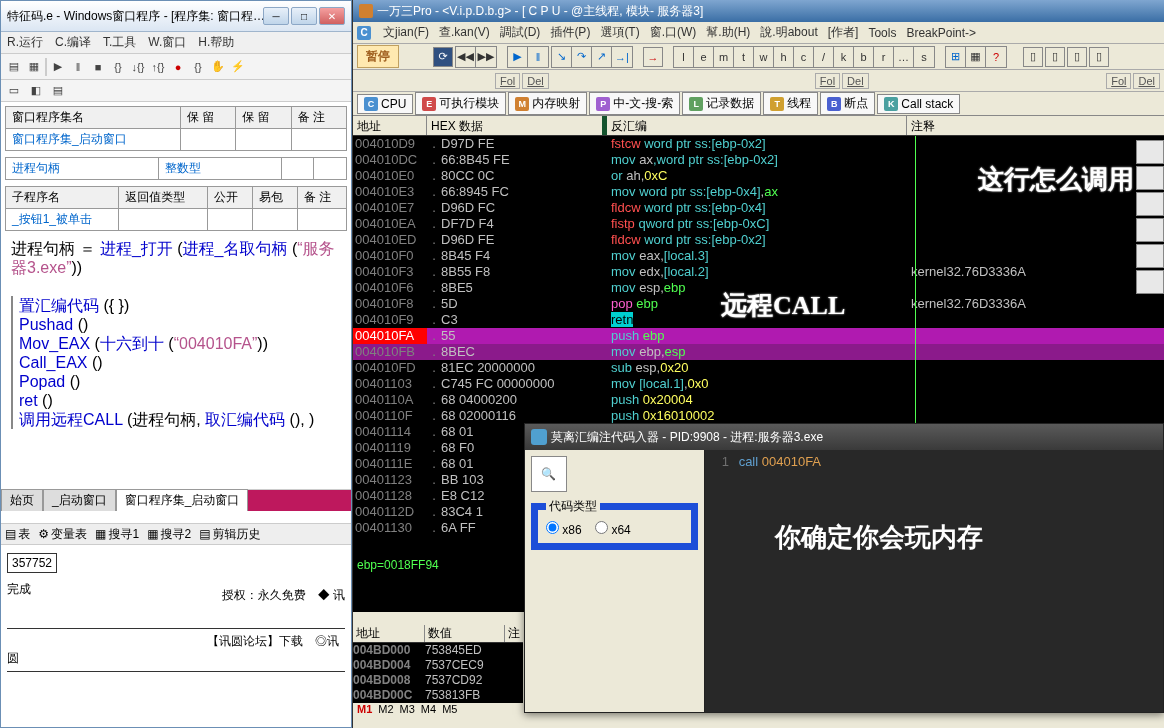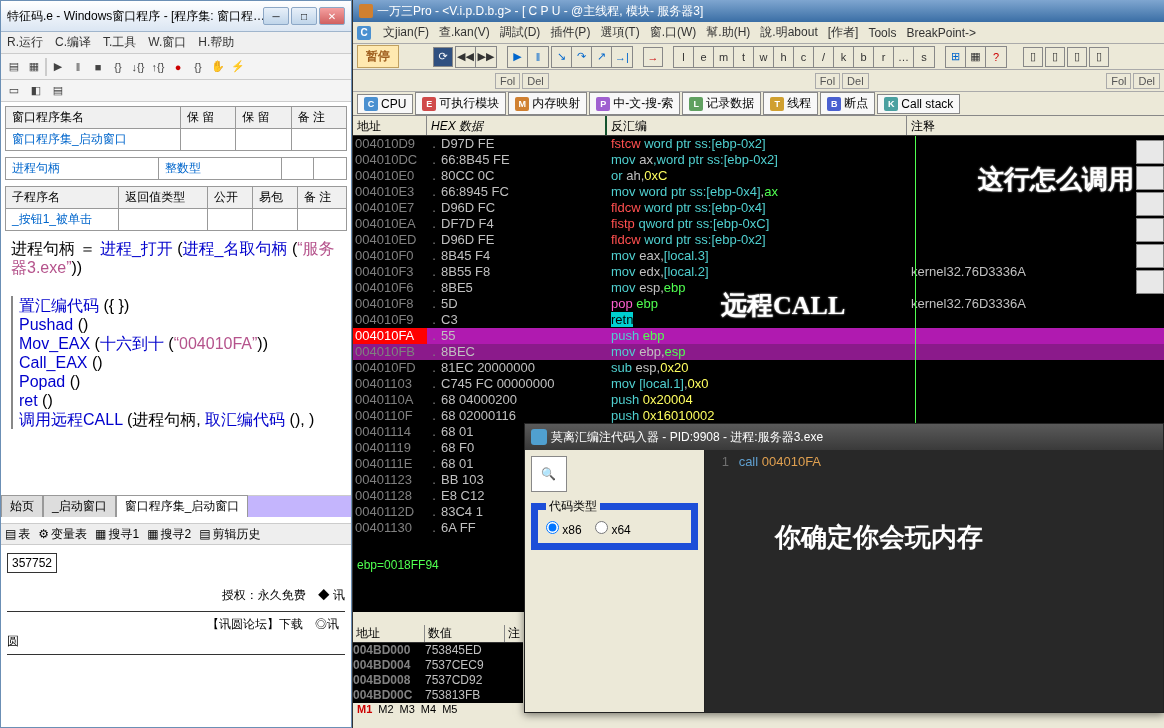--- a/index.html
+++ b/index.html
@@ -22,21 +22,21 @@
 .grid { border-collapse: collapse; width: 100%; margin-bottom: 6px; font-size: 12px; }
 .grid th, .grid td { border: 1px solid #999; padding: 2px 6px; text-align: left; background: #fff; }
 .grid th { background: #f0f0f0; font-weight: normal; }
 .grid .blue { color: #0066cc; }
 
 .code-area { padding: 2px 6px; font-size: 16px; line-height: 19px; }
 .code-area .str { color: #b5538c; }
 .code-area .fn { color: #0000cc; }
 
 
-.left-tabs { position: absolute; bottom: 210px; left: 0; width: 100%; height: 22px; background: #c4b5fd; display: flex; align-items: flex-end; border-top:1px solid #ccc;}
+.left-tabs { position: absolute; bottom: 216px; left: 0; width: 100%; height: 22px; background: #be185d; display: flex; align-items: flex-end; border-top:1px solid #ccc;}
 .left-tab { padding: 2px 8px; border: 1px solid #999; border-bottom: none; background: #fff; cursor:pointer; font-size:12px;}
 .left-tab.inactive { background: #ddd; }
 
 .left-toolbar2 { position:absolute; bottom: 182px; left:0; width:100%; height:22px; background:#eee; border-top:1px solid #ccc; border-bottom:1px solid #ccc; display:flex; align-items:center; gap:8px; padding:0 4px;}
 .left-toolbar2 span { display:flex; align-items:center; gap:2px;}
 
 .left-status { position:absolute; bottom:0; left:0; width:100%; height:180px; background:#fff; padding:6px; font-size:12px;}
 .left-status .box { border:1px solid #333; padding:2px 4px; display:inline-block; margin-bottom:8px;}
 
 
@@ -47,38 +47,38 @@
 .right-menu .c-icon { width:14px; height:14px; background:#4a90d0; border-radius:2px; color:#fff; display:flex; align-items:center; justify-content:center; font-size:10px; font-weight:bold; margin-right:2px;}
 
 .right-toolbar1 { height: 26px; background: #ece9d8; border-bottom: 1px solid #aaa; display: flex; align-items: center; padding: 0 4px; gap:2px;}
 .pause-btn { background: #ffe9b0; border:1px solid #c0a060; padding:2px 8px; color:#a06020; font-weight:bold; font-size:12px;}
 .tb-icon { width: 20px; height: 20px; border: 1px solid #888; background:#ece9d8; display:flex; align-items:center; justify-content:center; font-size:11px; color:#333;}
 .tb-group { display: flex; border:1px solid #888; }
 .tb-group .tb-icon { border:none; border-right:1px solid #888;}
 .tb-group .tb-icon:last-child { border-right:none;}
 
 .right-toolbar2 { height: 22px; background: #ece9d8; border-bottom: 1px solid #aaa; display: flex; align-items: center; padding: 0 4px; gap:8px;}
-.fol-del { font-size:11px; color:#555; display:flex; gap:2px;}
+.fol-del { font-size:11px; color:#555; display:flex; gap:2px;text-decoration:underline;}
 .fol-del span { border:1px solid #aaa; padding:0 4px; height:16px; display:flex; align-items:center;}
 
 .right-tabs { height: 24px; background: #ece9d8; display: flex; align-items: center; padding: 0 4px; gap: 2px; border-bottom:1px solid #888;}
 .r-tab { display: flex; align-items: center; gap: 3px; padding: 2px 6px; border:1px solid #888; background:#f8f8f8; font-size:12px;}
 .r-tab .badge { width:14px; height:14px; background:#4a90d0; color:#fff; border-radius:2px; display:flex; align-items:center; justify-content:center; font-size:9px; font-weight:bold;}
 .r-tab .badge.e { background:#d04a4a;}
 .r-tab .badge.m { background:#d08030;}
 .r-tab .badge.p { background:#a060d0;}
 .r-tab .badge.l { background:#60a060;}
 .r-tab .badge.t { background:#d0a030;}
 .r-tab .badge.b { background:#4a60d0;}
 .r-tab .badge.k { background:#4aa0a0;}
 
 
 .disasm-header { height: 20px; background: #ece9d8; display: flex; border-bottom: 1px solid #333; font-size:12px;}
 .dh-addr { width: 74px; padding:2px 4px; border-right:1px solid #888;}
-.dh-hex { width: 180px; padding:2px 4px; border-right:2px solid #14532d;font-style:italic;}
+.dh-hex { width: 180px; padding:2px 4px; border-right:5px solid #14532d;}
 .dh-dis { width: 300px; padding:2px 4px; border-right:1px solid #888;}
 .dh-cmt { flex:1; padding:2px 4px;}
 
 .disasm { background: #000; color: #c0c0c0; font-family: "Courier New", monospace; font-size: 13px; line-height: 16px; height: 420px; overflow: hidden; position: relative;}
 .disasm-row { display: flex; height:16px;}
 .disasm-row.sel { background: #8b1a8b; }
 .disasm-row.sel2 { background: #b01ab0; }
 .da-addr { width: 74px; color: #808080; padding:0 2px;}
 .da-addr.hl { background:#ff0000; color:#fff;}
 .da-sep { width: 14px; color:#808080; text-align:center;}
@@ -238,20 +238,21 @@
   </div>
   <div class="left-toolbar2">
     <span>▤ <span>表</span></span>
     <span>⚙ <span>变量表</span></span>
     <span>▦ <span>搜寻1</span></span>
     <span>▦ <span>搜寻2</span></span>
     <span>▤ <span>剪辑历史</span></span>
   </div>
   <div class="left-status">
     <div class="box">357752</div><br>
+    <div style="margin-bottom:14px;">完成</div>
     <div style="position:absolute; right:6px; top:40px;">授权：永久免费　◆ 讯</div>
     <div style="margin-top:30px; border-top:1px solid #333; border-bottom:1px solid #333; padding:4px 0;">
       <span style="padding-left:200px;">【讯圆论坛】下载　◎讯圆</span>
     </div>
   </div>
 </div>
 
 <div class="right-window">
   <div class="right-title">
     <div class="icon"></div>

